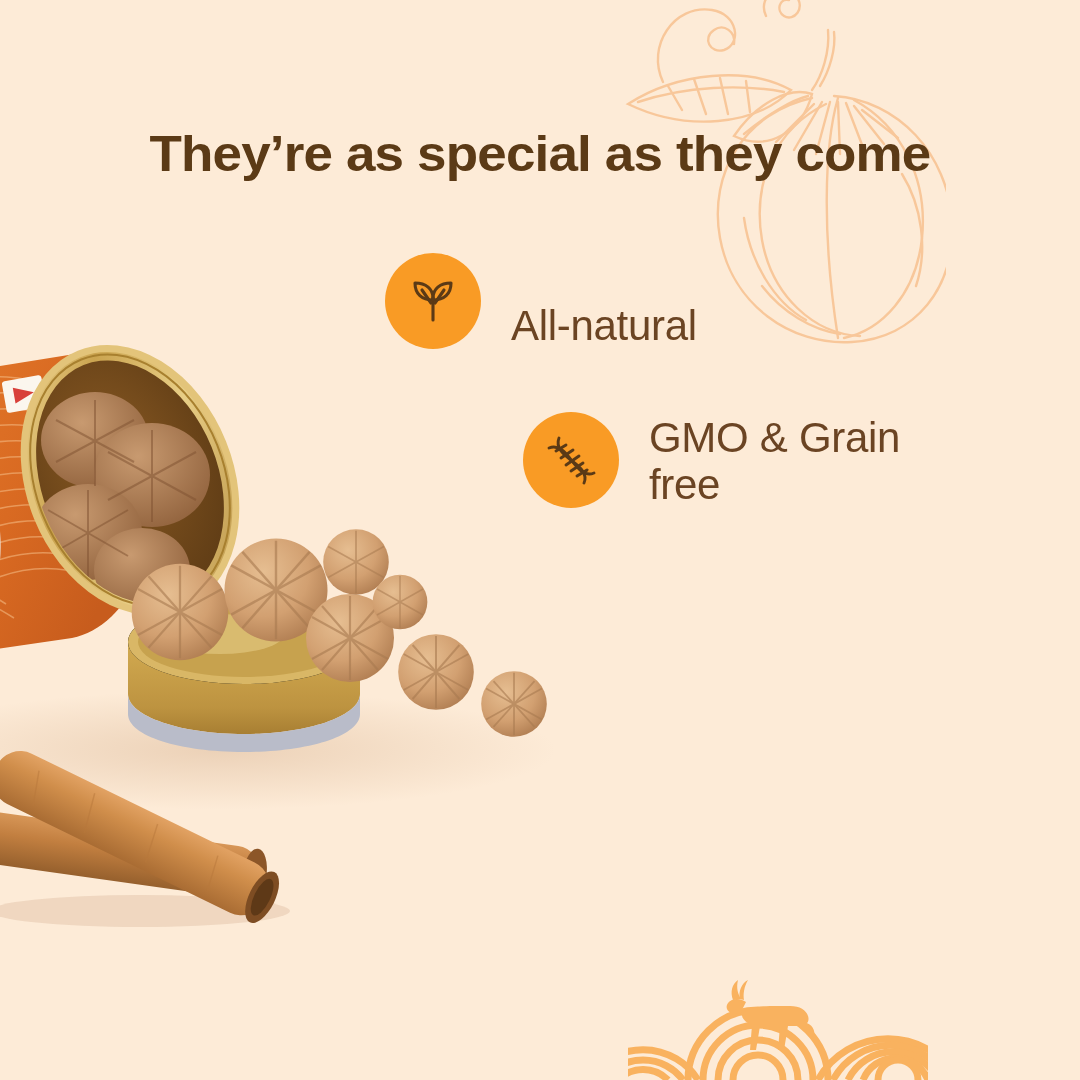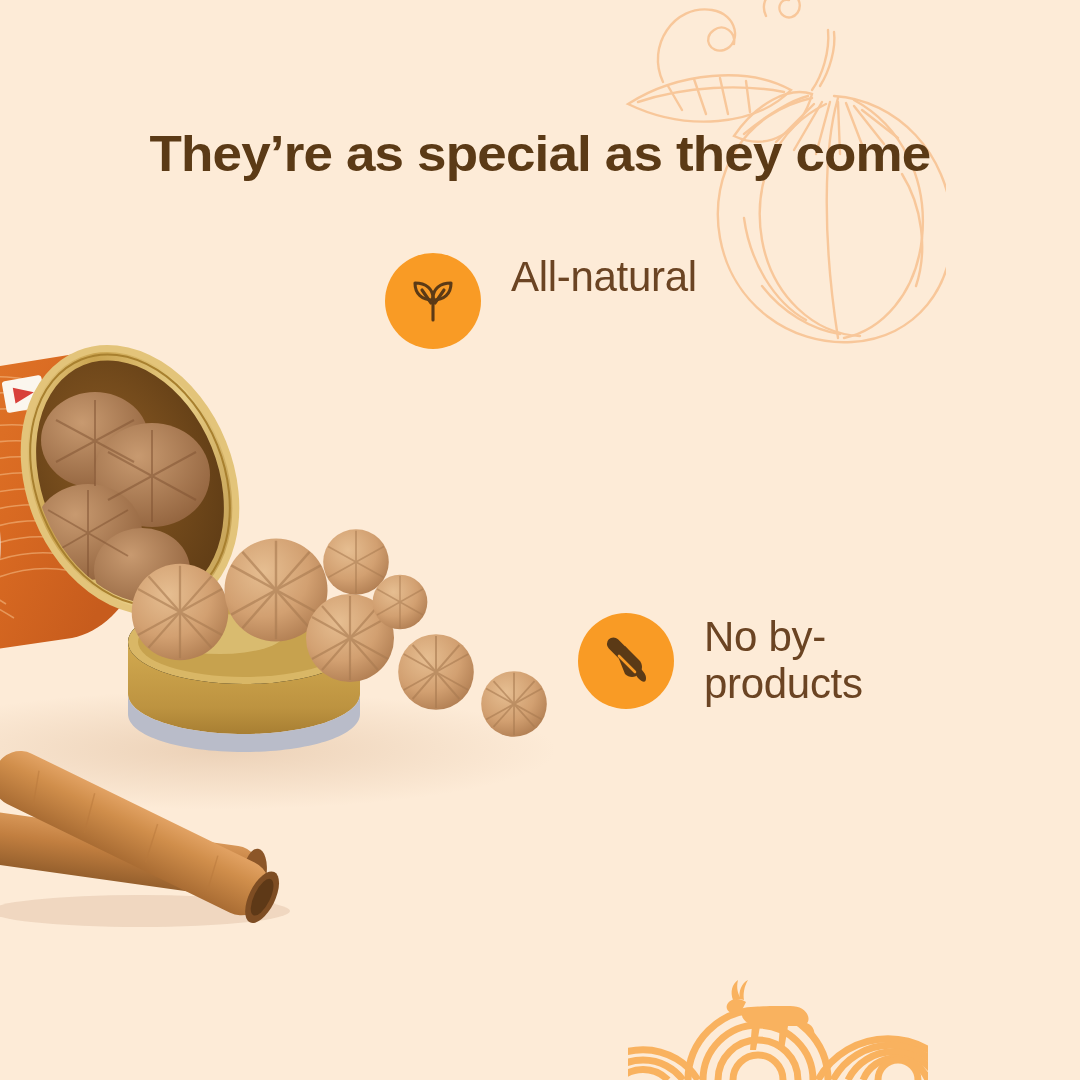--- a/index.html
+++ b/index.html
@@ -29,21 +29,21 @@
     transform:scaleX(1.06);
     transform-origin:50% 50%;
     white-space:nowrap;
     z-index:6;
   }
 
   
   .feature{
     position:absolute;
     display:flex;
-    align-items:flex-start;
+    align-items:flex-end;
     z-index:5;
   }
   .feat-circle{
     width:96px; height:96px;
     border-radius:50%;
     background:#F99B25;
     flex:0 0 96px;
     display:flex; align-items:center; justify-content:center;
   }
   .feat-label{
@@ -360,34 +360,37 @@
           <path d="M29 26 C 29 17, 22 11, 11 11 C 11 22, 18 28, 29 28 Z"></path>
           <path d="M29 26 C 29 17, 36 11, 47 11 C 47 22, 40 28, 29 28 Z"></path>
           <path d="M18 18 L 27 31"></path>
           <path d="M40 18 L 31 31"></path>
         </g>
       </svg>
     </div>
     <div class="feat-label">All-natural</div>
   </div>
 
-
-  <div class="feature" id="feature-2">
+  <div class="feature" id="feature-1">
     <div class="feat-circle">
       <svg width="58" height="58" viewBox="0 0 58 58">
-        <g fill="#5B3A16">
-          <rect x="8" y="10" width="26" height="13" rx="6.5" transform="rotate(45 21 16.5)"></rect>
-          <path d="M20 22 L 28 14 L 42 28 C 46 32, 46 38, 42 42 C 38 46, 32 46, 28 42 Z"></path>
-          <path d="M41 46 C 45 50, 49 52, 49 46 C 49 42, 45 38, 43 36 C 41 38, 37 42, 41 46 Z"></path>
-        </g>
-        <path d="M22 24 L 38 40" stroke="#F99B25" stroke-width="2.6" stroke-linecap="round" fill="none"></path>
+        <g stroke="#5B3A16" stroke-width="2.9" fill="none" stroke-linecap="round">
+          <path d="M17 7 C 13 17, 22 24, 30 30 C 38 36, 46 43, 42 52"></path>
+          <path d="M7 17 C 17 13, 24 22, 30 30 C 36 38, 43 46, 52 42"></path>
+          <path d="M14 20 L 24 14"></path>
+          <path d="M19 27 L 31 19"></path>
+          <path d="M24 34 L 37 25"></path>
+          <path d="M29 40 L 41 32"></path>
+          <path d="M35 45 L 45 39"></path>
+        </g>
       </svg>
     </div>
-    <div class="feat-label">No by-products</div>
+    <div class="feat-label">GMO &amp; Grain free</div>
   </div>
+
 
 
   <svg class="deco" id="hills-deco" viewBox="0 0 300 150">
     <g stroke="#F9B25F" stroke-width="7" fill="none">
       <path d="M60 150 A 70 70 0 0 1 200 150"></path>
       <path d="M75 150 A 55 55 0 0 1 185 150"></path>
       <path d="M90 150 A 40 40 0 0 1 170 150"></path>
       <path d="M105 150 A 25 25 0 0 1 155 150"></path>
       <path d="M190 150 A 80 80 0 0 1 330 150"></path>
       <path d="M205 150 A 65 65 0 0 1 320 150"></path>

